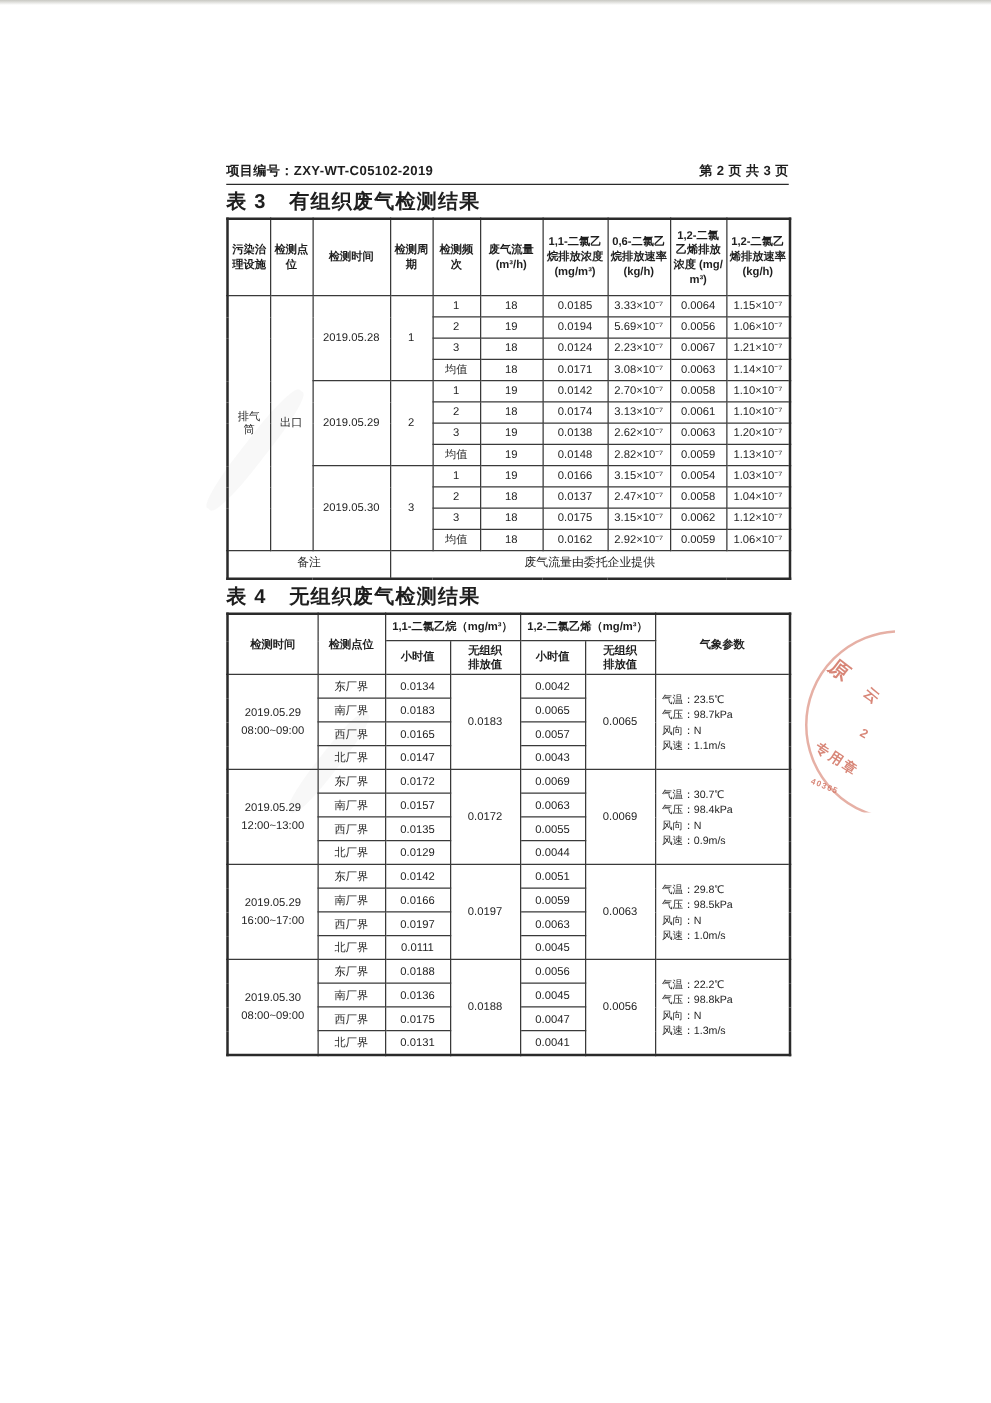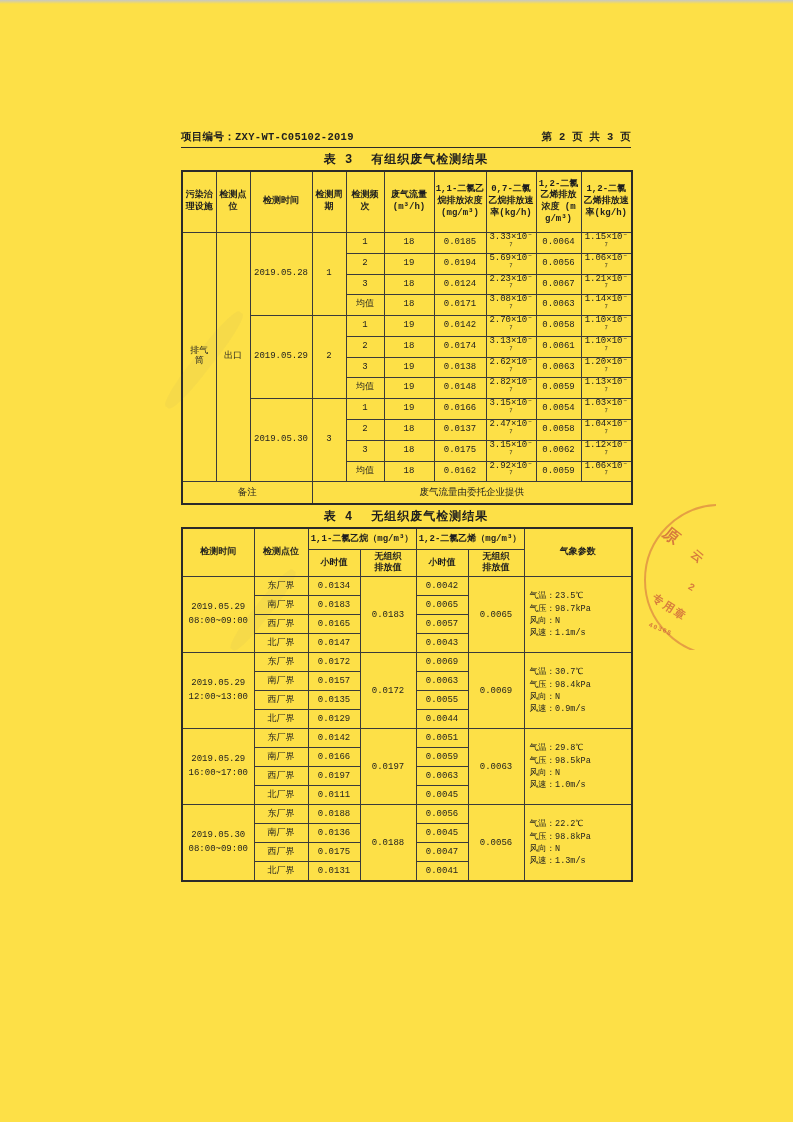--- a/index.html
+++ b/index.html
@@ -1,24 +1,24 @@
 <!DOCTYPE html>
 <html><head>
 <meta charset="utf-8">
 <style>
   html,body{margin:0;padding:0;background:#e9e9e6;}
-  .page{position:relative;width:793px;height:1122px;background:#fde047;margin:0 auto;overflow:hidden;
-        font-family:Liberation Mono, monospace;color:#1e1e1e;}
+  .page{position:relative;width:793px;height:1122px;background:#ffffff;margin:0 auto;overflow:hidden;
+        font-family:Liberation Sans, sans-serif;color:#1e1e1e;}
   .page::before{content:"";position:absolute;top:0;left:0;right:0;height:4px;
         background:linear-gradient(#c8c8c2,rgba(255,255,255,0));}
   .content{position:absolute;left:181px;top:130px;width:450px;}
   .doc-header{display:flex;justify-content:space-between;align-items:flex-end;
         font-size:10.5px;font-weight:bold;letter-spacing:.3px;
         border-bottom:1.5px solid #2a2a2a;padding-bottom:3px;}
-  .t-title{text-align:center;font-size:12px;font-weight:bold;margin:3px 0 2px 0;letter-spacing:1px;}
+  .t-title{font-size:16px;font-weight:bold;margin:3px 0 2px 0;letter-spacing:1px;}
   .t-title .gap{display:inline-block;width:18px;}
   table{border-collapse:collapse;table-layout:fixed;width:450px;background:transparent;}
   table{border:2px solid #2a2a2a;}
   th,td{border:1px solid #3a3a3a;padding:0 1px;text-align:center;vertical-align:middle;
         overflow:hidden;word-break:break-all;}
   .t3 th{font-size:9px;font-weight:bold;line-height:1.3;height:60px;}
   .t3 td{font-size:9px;height:16px;line-height:1.1;}
   .t3 tr.note td{height:21px;font-size:9.5px;margin-left:12px;}
   .t4 th{font-size:9px;font-weight:bold;line-height:1.25;}
   .t4 tr.h1 th{height:20px;margin-left:20px;}
@@ -73,21 +73,21 @@
       </colgroup>
       <tbody>
           <tr>
         <th>污染治理设施</th>
         <th>检测点位</th>
         <th>检测时间</th>
         <th>检测周期</th>
         <th>检测频次</th>
         <th>废气流量 (m³/h)</th>
         <th>1,1-二氯乙烷排放浓度(mg/m³)</th>
-        <th>0,7-二氯乙烷排放速率(kg/h)</th>
+        <th>0,6-二氯乙烷排放速率(kg/h)</th>
         <th>1,2-二氯乙烯排放浓度 (mg/m³)</th>
         <th>1,2-二氯乙烯排放速率(kg/h)</th>
       </tr>
 
       <tr>
         <td rowspan="12"><span class="wforce">排气筒</span></td>
         <td rowspan="12">出口</td>
         <td rowspan="4">2019.05.28</td>
         <td rowspan="4">1</td>
         <td>1</td>

